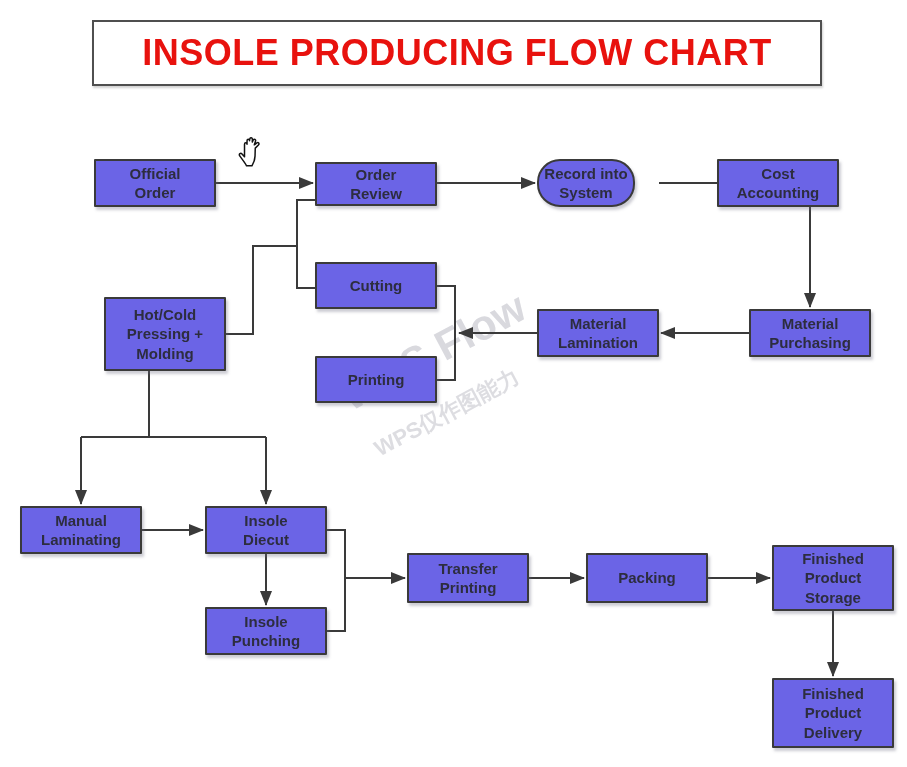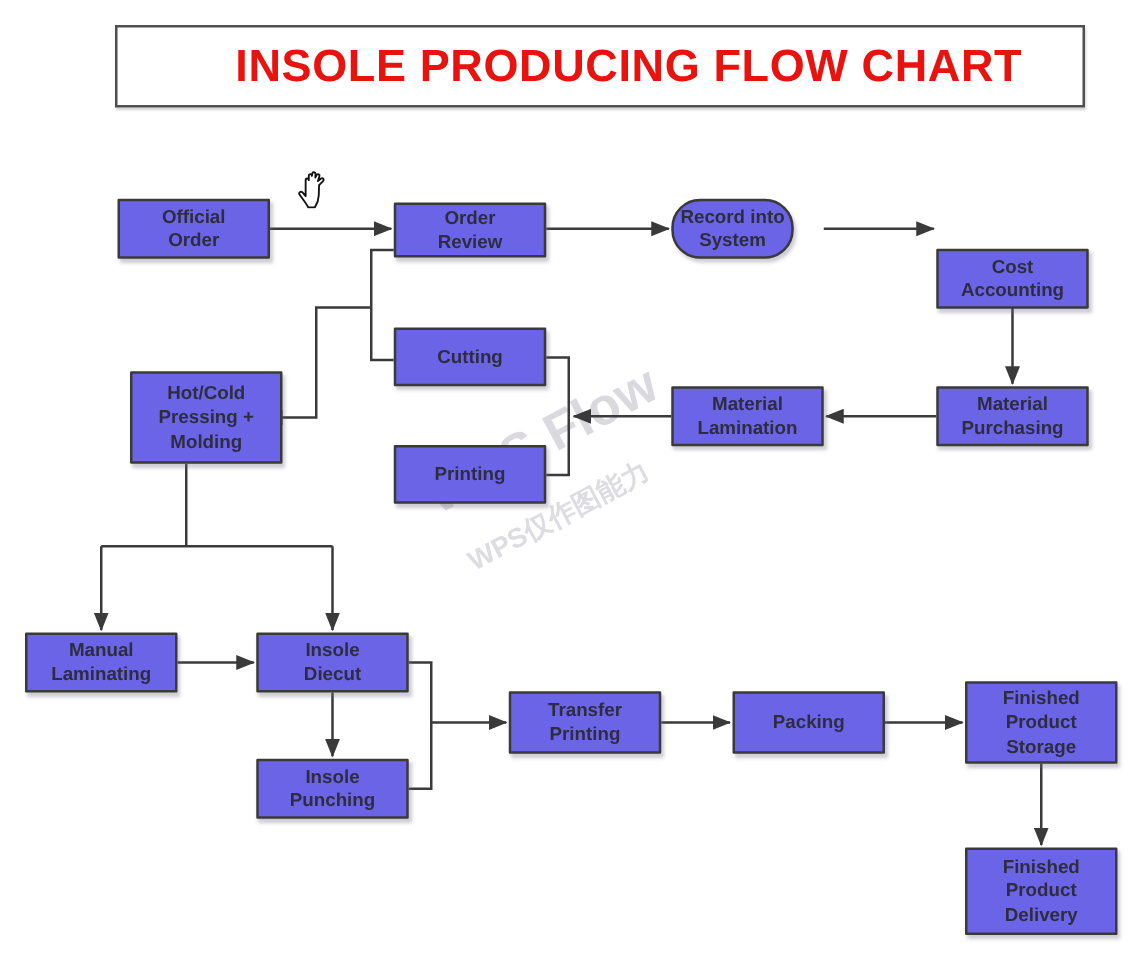--- a/index.html
+++ b/index.html
@@ -19,21 +19,21 @@
     width:907px;height:767px;
     background:var(--background);
     overflow:hidden;
   }
   .title-box{
     position:absolute;
     left:92px;top:20px;width:726px;height:62px;
     background:#fff;
     border:2px solid var(--title-border);
     box-shadow:1px 2px 2px rgba(0,0,0,0.18);
-    display:flex;align-items:center;justify-content:center;padding-left:46px;
+    display:flex;align-items:center;justify-content:center;
   }
   .title-text{
     color:var(--title-text);
     font-size:36px;
     font-weight:bold;
     letter-spacing:0.5px;
     white-space:nowrap;
   }
   .node{
     position:absolute;
@@ -135,21 +135,21 @@
 Order</span>
   </div>
   <div class="node" style="left:315px;top:162px;width:122px;height:44px;">
     <span class="node-label">Order
 Review</span>
   </div>
   <div class="node" style="left:537px;top:159px;width:98px;height:48px;border-radius:23px;">
     <span class="node-label">Record into
 System</span>
   </div>
-  <div class="node" style="left:749px;top:159px;width:122px;height:48px;margin-top:40px;">
+  <div class="node" style="left:717px;top:159px;width:122px;height:48px;">
     <span class="node-label">Cost
 Accounting</span>
   </div>
   <div class="node" style="left:315px;top:262px;width:122px;height:47px;">
     <span class="node-label">Cutting</span>
   </div>
   <div class="node" style="left:315px;top:356px;width:122px;height:47px;">
     <span class="node-label">Printing</span>
   </div>
   <div class="node" style="left:537px;top:309px;width:122px;height:48px;">

